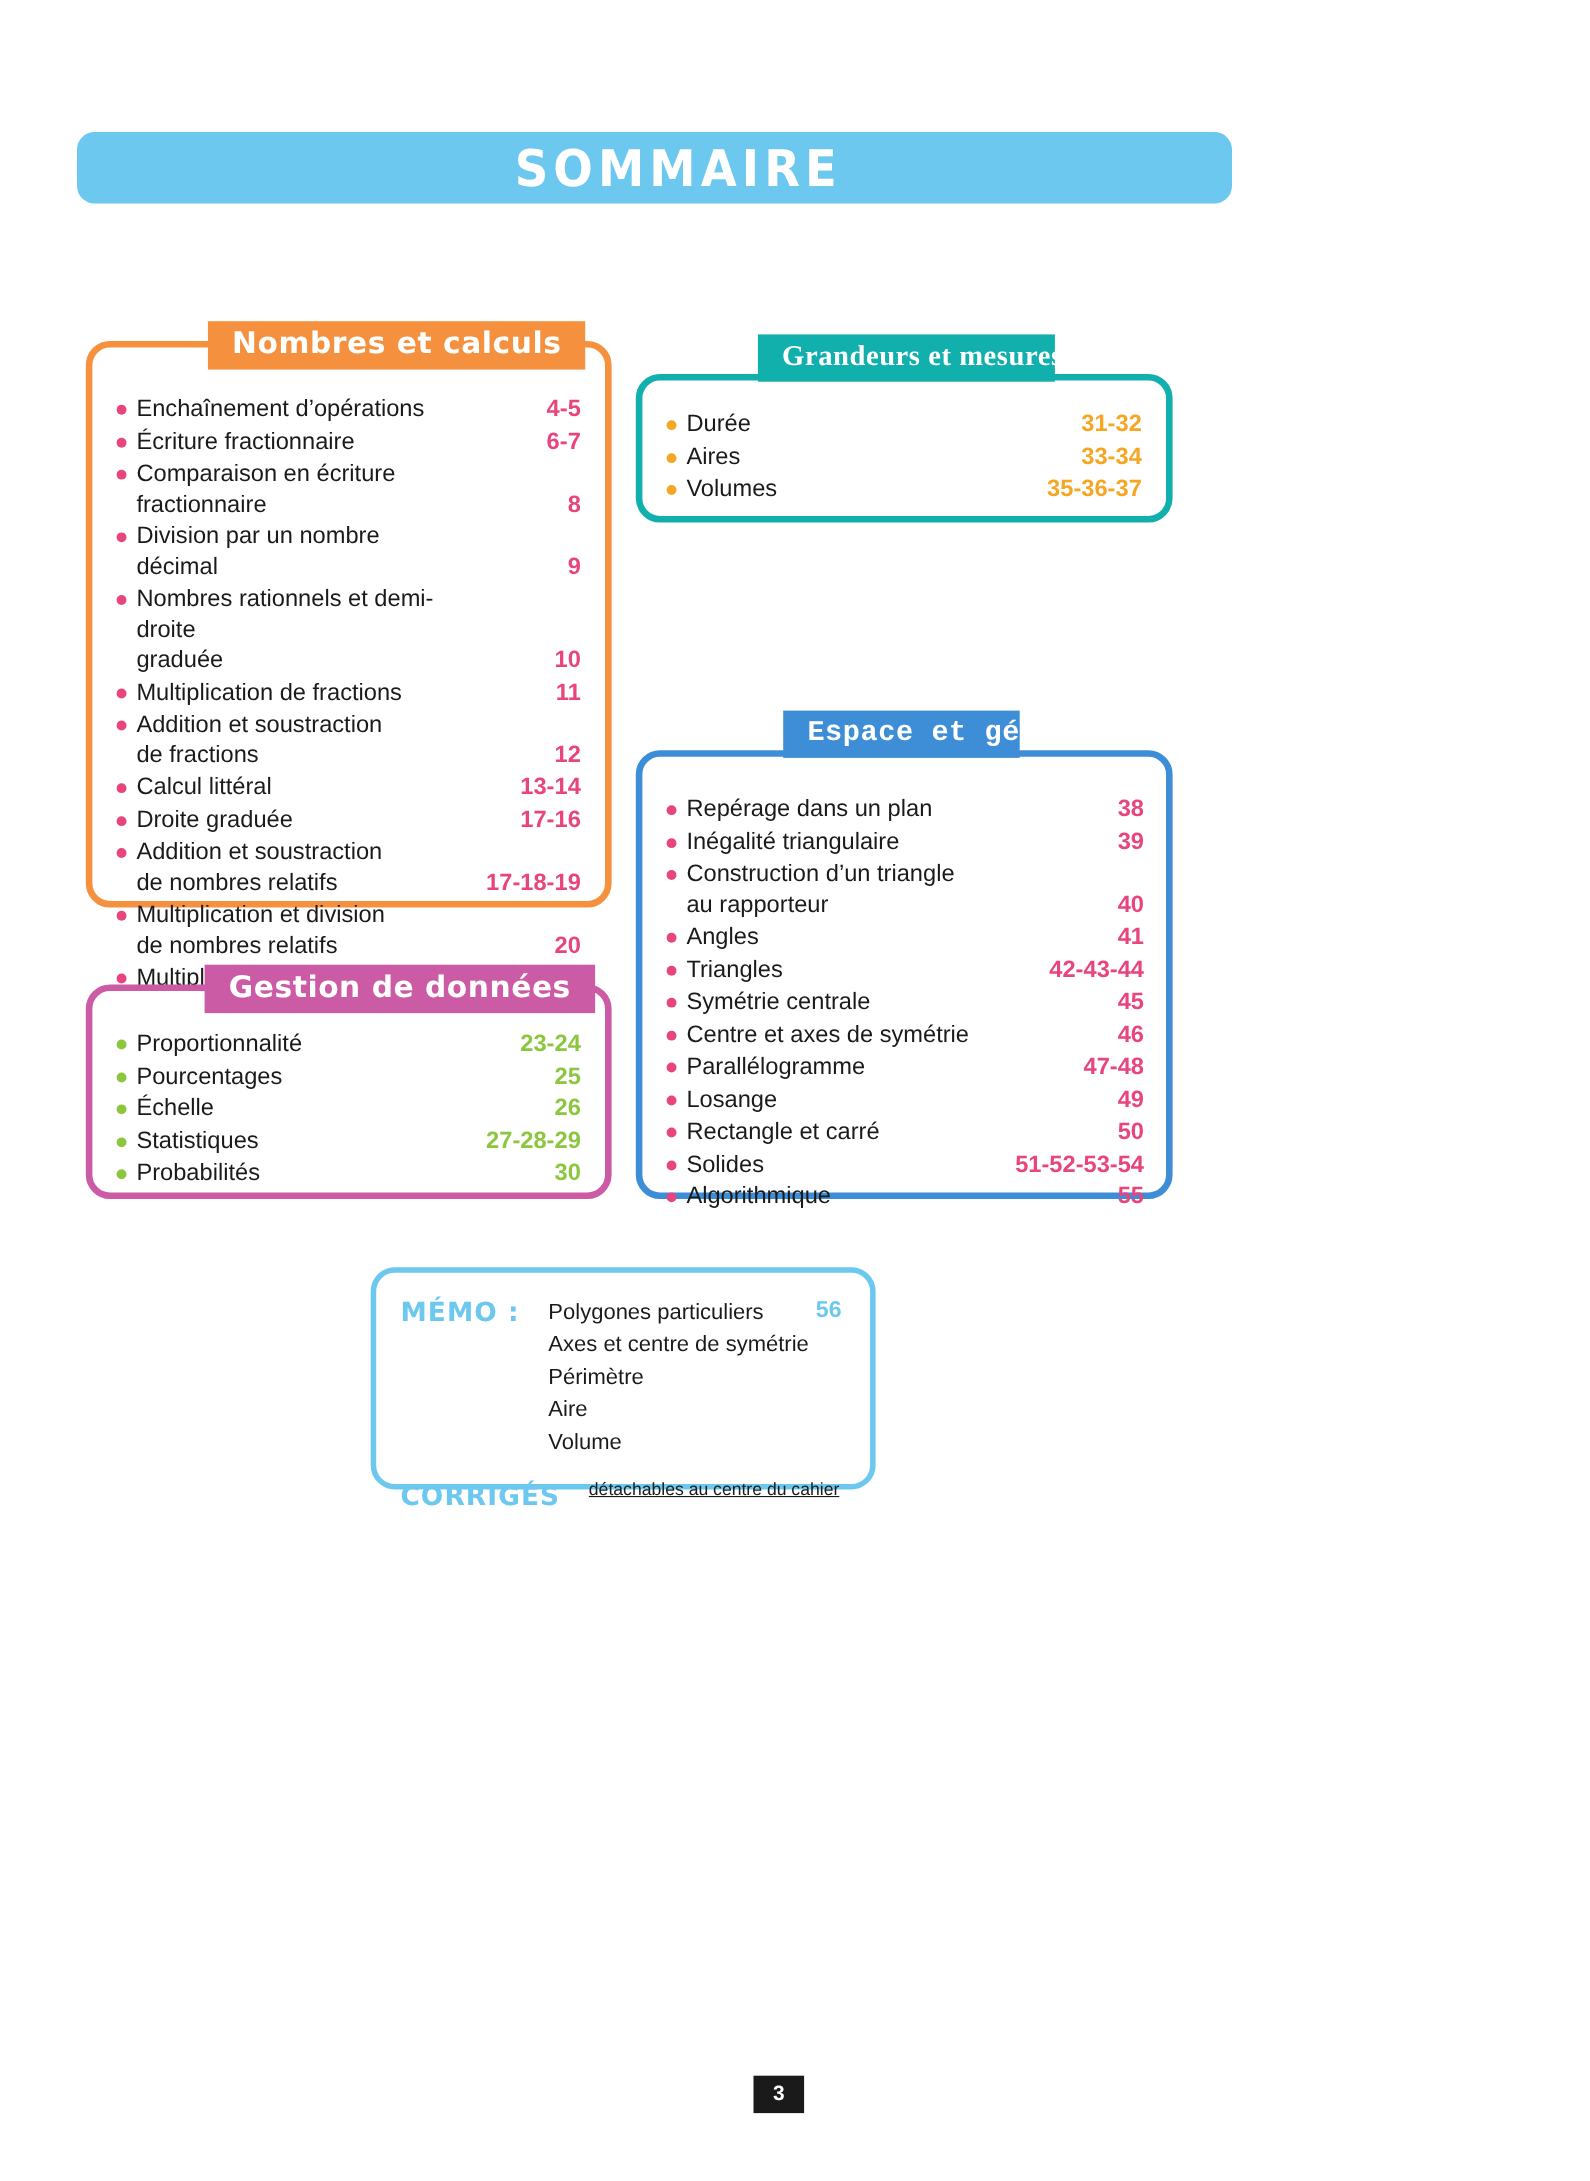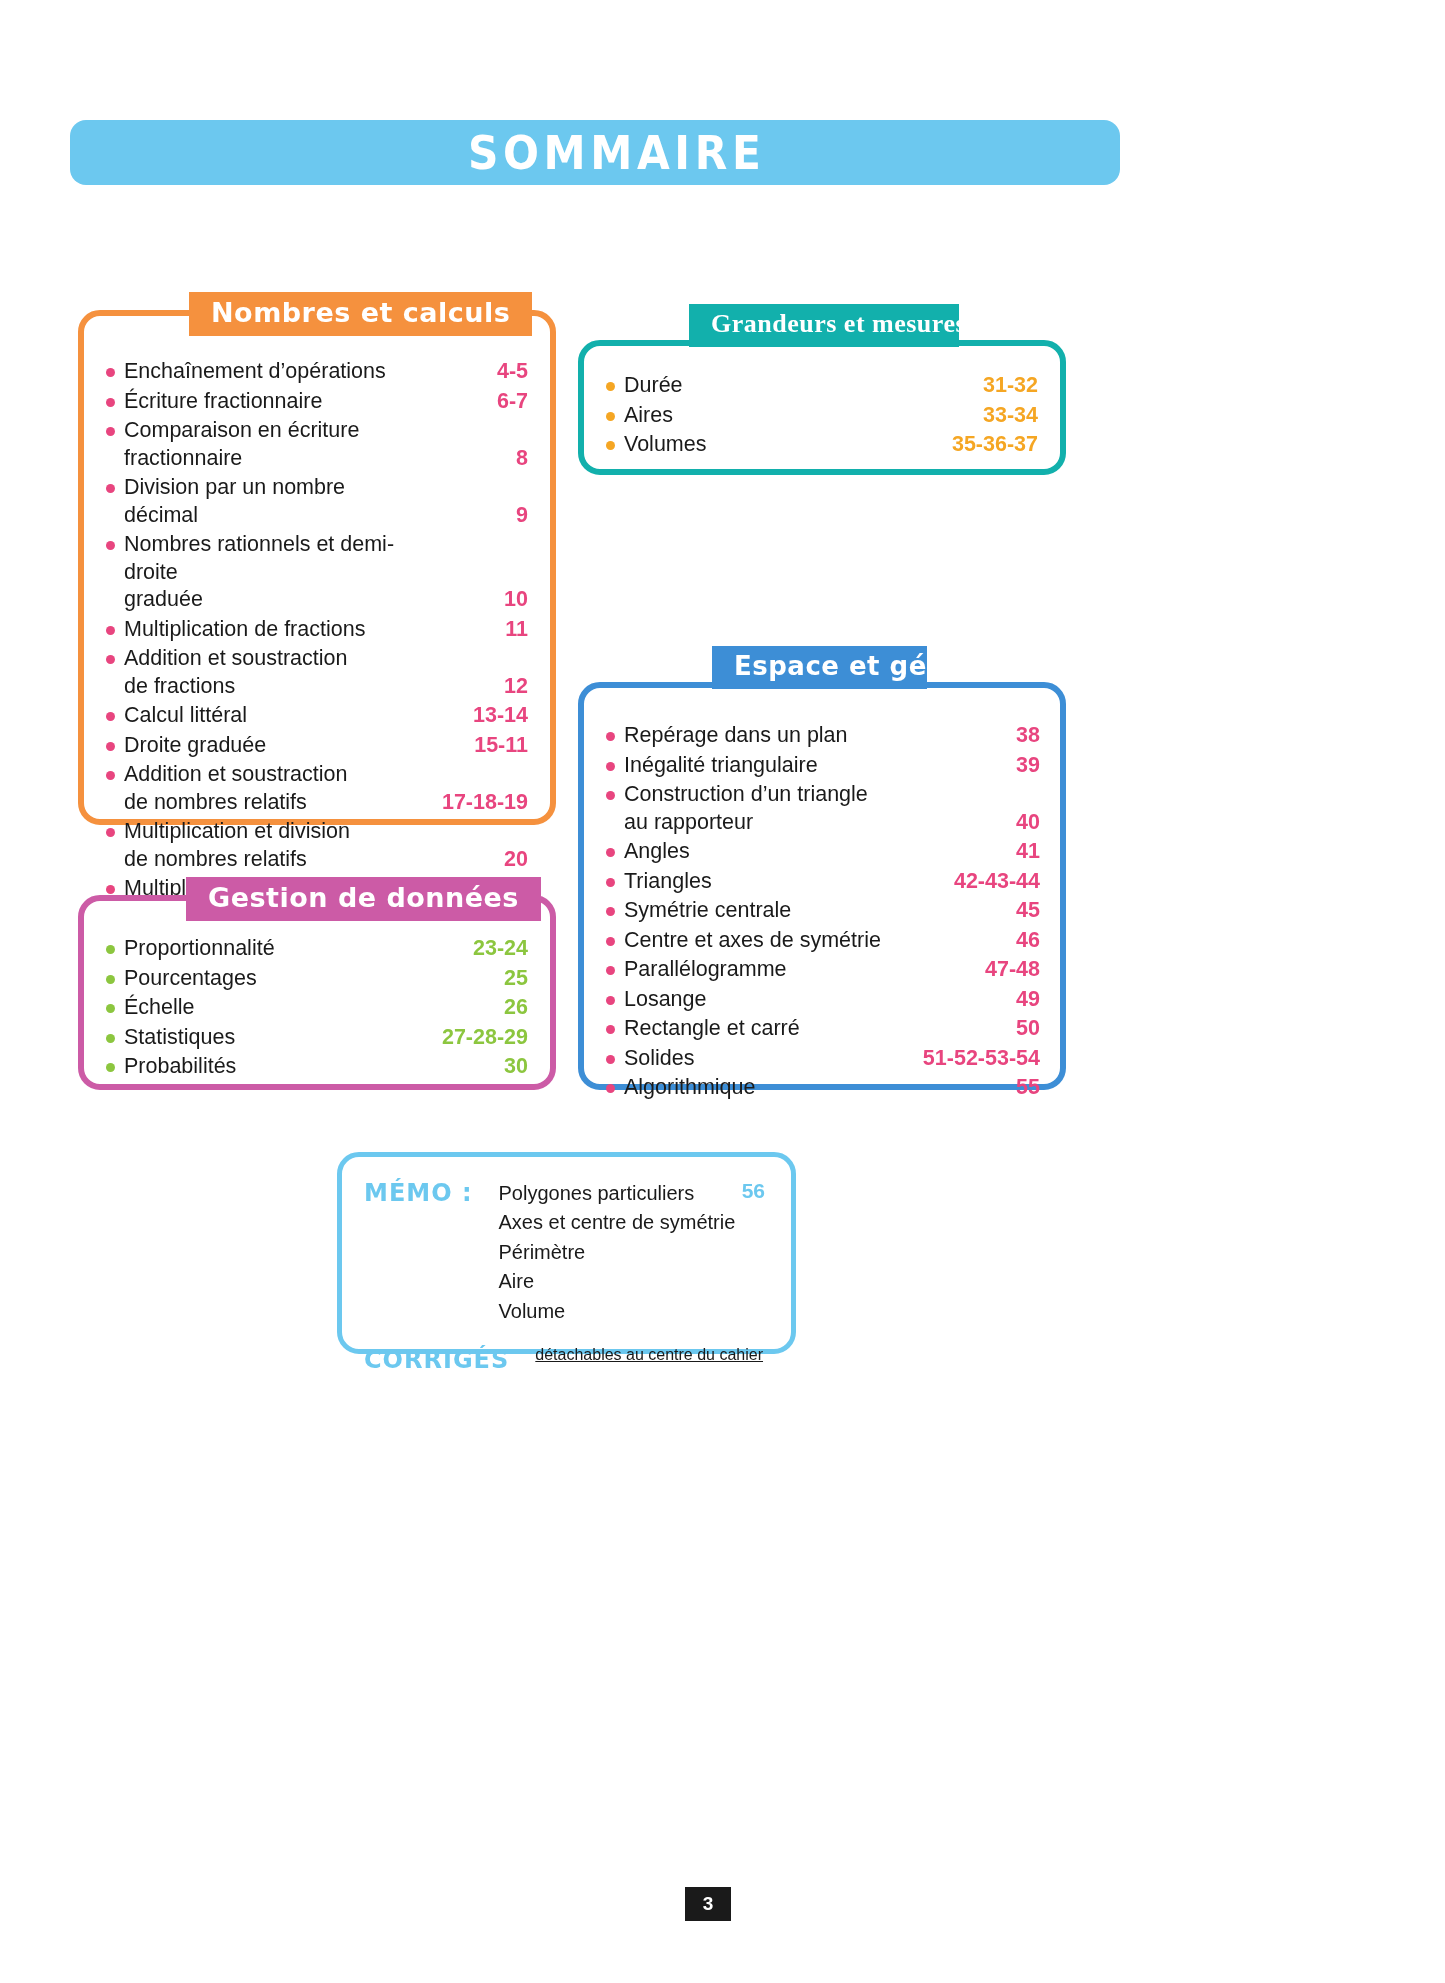--- a/index.html
+++ b/index.html
@@ -109,21 +109,21 @@
   .teal .card-head { background: #12b0ac; font-family: Liberation Serif, serif; }
   .teal .bullet { background: #f5a623; }
   .teal .row-page { color: #f5a623; }
 
   .pink { border-color: #cc5ba6; }
   .pink .card-head { background: #cc5ba6; }
   .pink .bullet { background: #8cc63f; }
   .pink .row-page { color: #8cc63f; }
 
   .blue { border-color: #3d8ed6; }
-  .blue .card-head { background: #3d8ed6; }
+  .blue .card-head { background: #3d8ed6; font-family: Liberation Mono, monospace; }
   .blue .bullet { background: #e8457f; }
   .blue .row-page { color: #e8457f; }
 
   
   #card-nombres { left: 78px; top: 310px; width: 478px; height: 515px; padding: 42px 22px 0 22px; }
   #card-nombres .card-head { left: 105px; }
   #card-nombres .row-page { width: 96px; }
 
   #card-grandeurs { left: 578px; top: 340px; width: 488px; height: 135px; padding: 26px 22px 0 22px; }
   #card-grandeurs .card-head { left: 105px; width: 270px; }
@@ -230,21 +230,21 @@
         <span class="row-page">12</span>
       </li>
       <li class="row">
         <span class="bullet"></span>
         <span class="row-label">Calcul littéral</span>
         <span class="row-page">13-14</span>
       </li>
       <li class="row">
         <span class="bullet"></span>
         <span class="row-label">Droite graduée</span>
-        <span class="row-page">15-11</span>
+        <span class="row-page">17-16</span>
       </li>
       <li class="row">
         <span class="bullet"></span>
         <span class="row-label">Addition et soustraction
 de nombres relatifs</span>
         <span class="row-page">17-18-19</span>
       </li>
       <li class="row">
         <span class="bullet"></span>
         <span class="row-label">Multiplication et division

